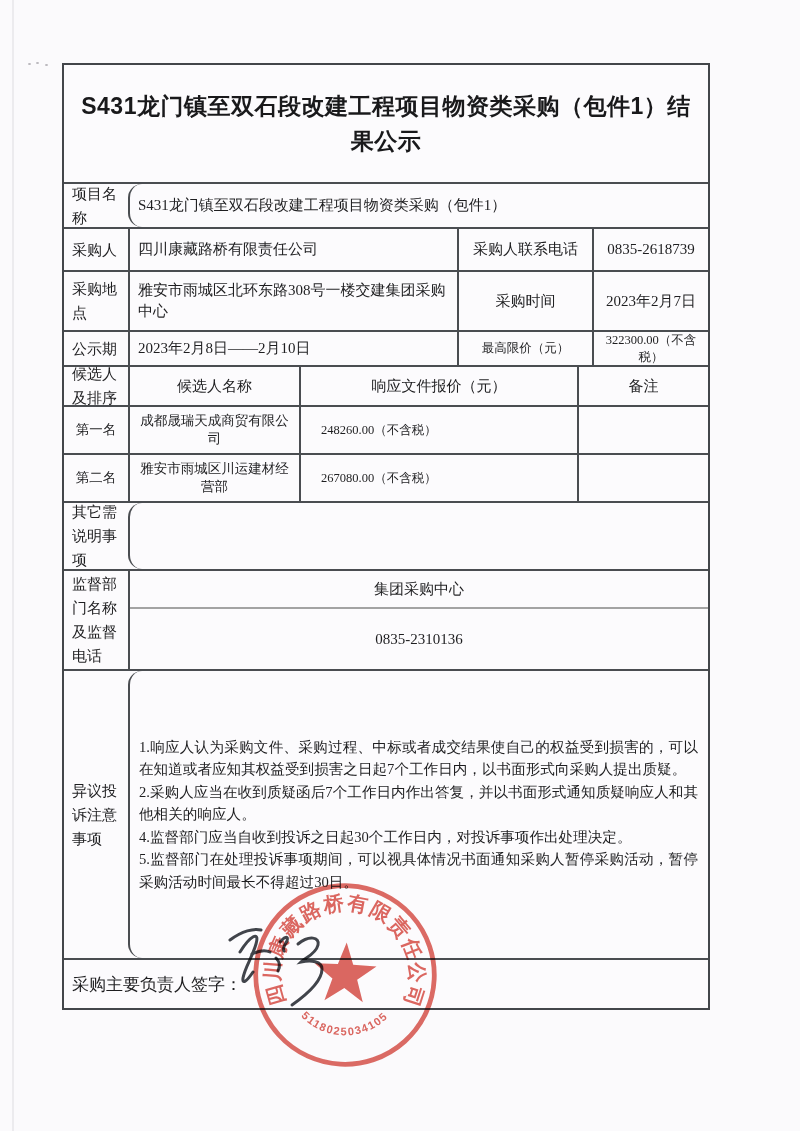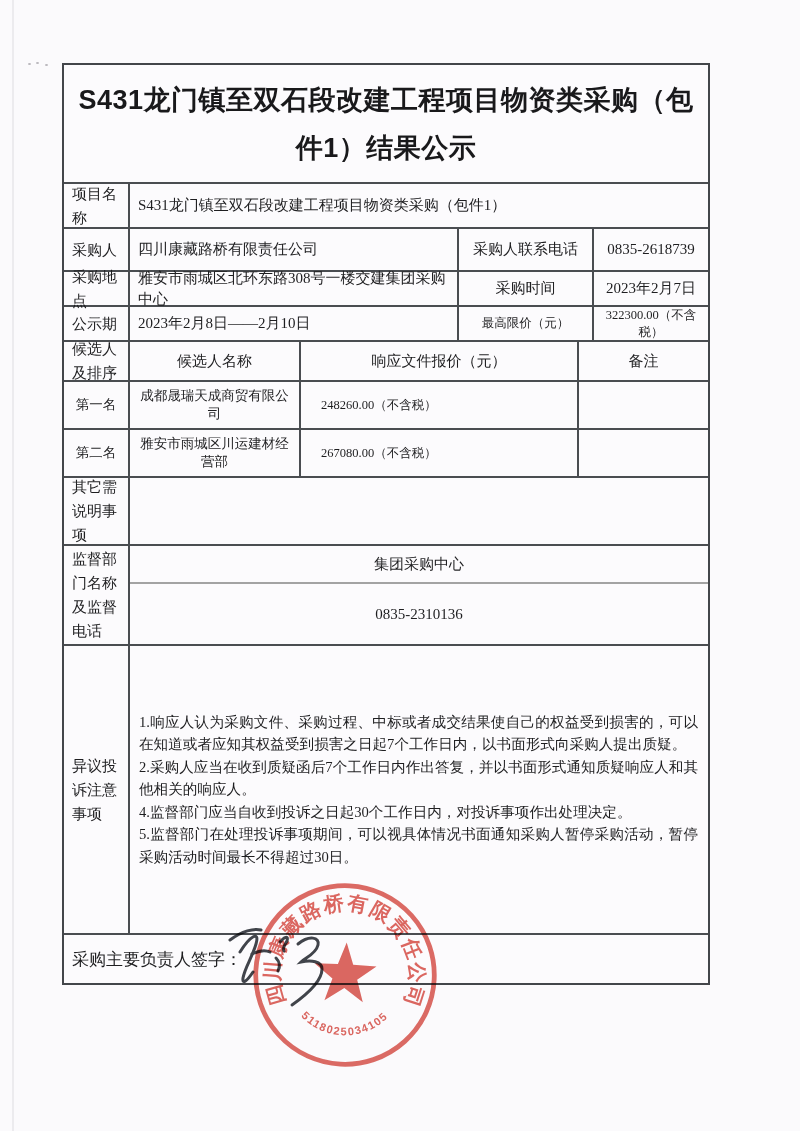--- a/index.html
+++ b/index.html
@@ -25,33 +25,33 @@
   }
   .row{display:flex;box-sizing:border-box;border-top:2px solid #4a4d51;}
   .row.first{border-top:none;}
   .cell{box-sizing:border-box;border-left:2px solid #4a4d51;display:flex;align-items:center;min-width:0;}
   .cell.nb{border-left:none;}
   .label-cell{width:64px;flex:0 0 64px;padding:3px 6px 3px 8px;font-size:15px;line-height:24px;}
   .title-row{height:117px;align-items:center;justify-content:center;}
   .title-text{
     width:100%;text-align:center;
     font-family:"Liberation Sans","DejaVu Sans",sans-serif;
-    font-weight:700;font-size:27px;line-height:48px;
+    font-weight:700;font-size:23px;line-height:35px;
     padding:0 8px;letter-spacing:0.5px;color:#19191b;
   }
   .val-left{padding:3px 8px;font-size:15px;line-height:21px;}
   .val-center{justify-content:center;text-align:center;font-size:15px;padding:2px 4px;}
   .small{font-size:12.5px;}
   .c2{width:329px;flex:0 0 329px;}
   .c3{width:135px;flex:0 0 135px;}
   .c4{flex:1 1 auto;}
   .cn{width:171px;flex:0 0 171px;}
   .cp{width:278px;flex:0 0 278px;}
   .cr{flex:1 1 auto;}
-  .span-cell{flex:1 1 auto;}
+  .span-cell{flex:1 1 auto;border-radius:14px;}
   .sub-col{flex:1 1 auto;display:flex;flex-direction:column;border-left:2px solid #4a4d51;min-width:0;}
   .sub-row{box-sizing:border-box;display:flex;align-items:center;justify-content:center;font-size:15px;}
   .sub-row + .sub-row{border-top:2px solid #a3a3a3;}
   .objection-cell{padding:10px 10px 10px 9px;font-size:14.6px;line-height:22.5px;align-items:center;}
   .objection-cell .inner p{margin:0;text-align:justify;}
   .sig-row{height:50px;}
   .sig-cell{width:100%;padding-left:8px;font-size:17px;}
 
   .stamp{
     position:absolute;left:249px;top:879px;width:192px;height:192px;
@@ -85,21 +85,21 @@
       <div class="cell span-cell val-left">S431龙门镇至双石段改建工程项目物资类采购（包件1）</div>
     </div>
 
     <div class="row" style="height:43px;">
       <div class="cell nb label-cell">采购人</div>
       <div class="cell c2 val-left">四川康藏路桥有限责任公司</div>
       <div class="cell c3 val-center">采购人联系电话</div>
       <div class="cell c4 val-center">0835-2618739</div>
     </div>
 
-    <div class="row" style="height:35px;">
+    <div class="row" style="height:60px;">
       <div class="cell nb label-cell">采购地点</div>
       <div class="cell c2 val-left">雅安市雨城区北环东路308号一楼交建集团采购中心</div>
       <div class="cell c3 val-center">采购时间</div>
       <div class="cell c4 val-center">2023年2月7日</div>
     </div>
 
     <div class="row" style="height:35px;">
       <div class="cell nb label-cell">公示期</div>
       <div class="cell c2 val-left">2023年2月8日——2月10日</div>
       <div class="cell c3 val-center small">最高限价（元）</div>

